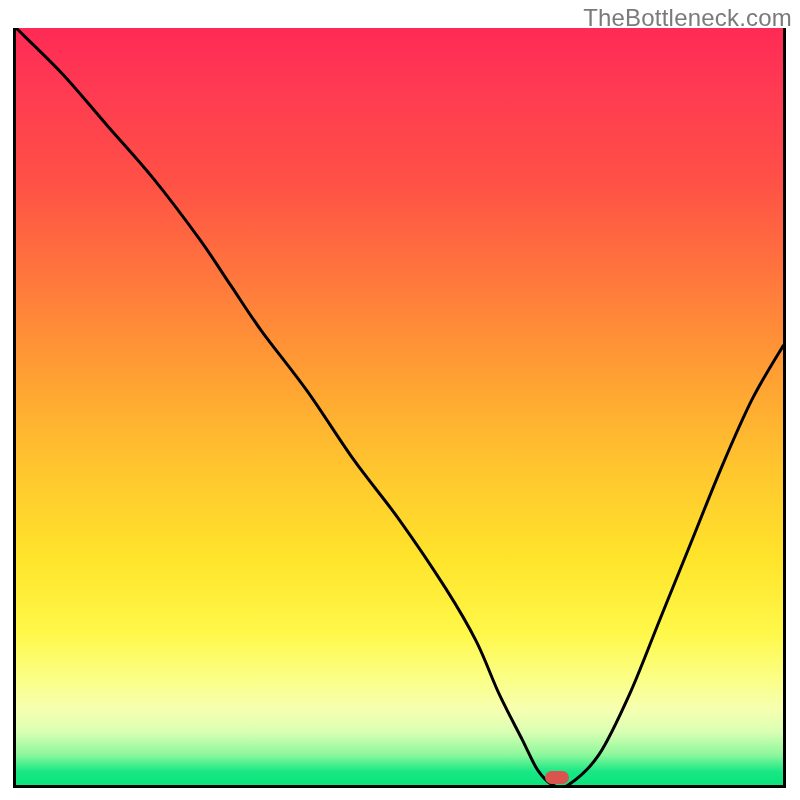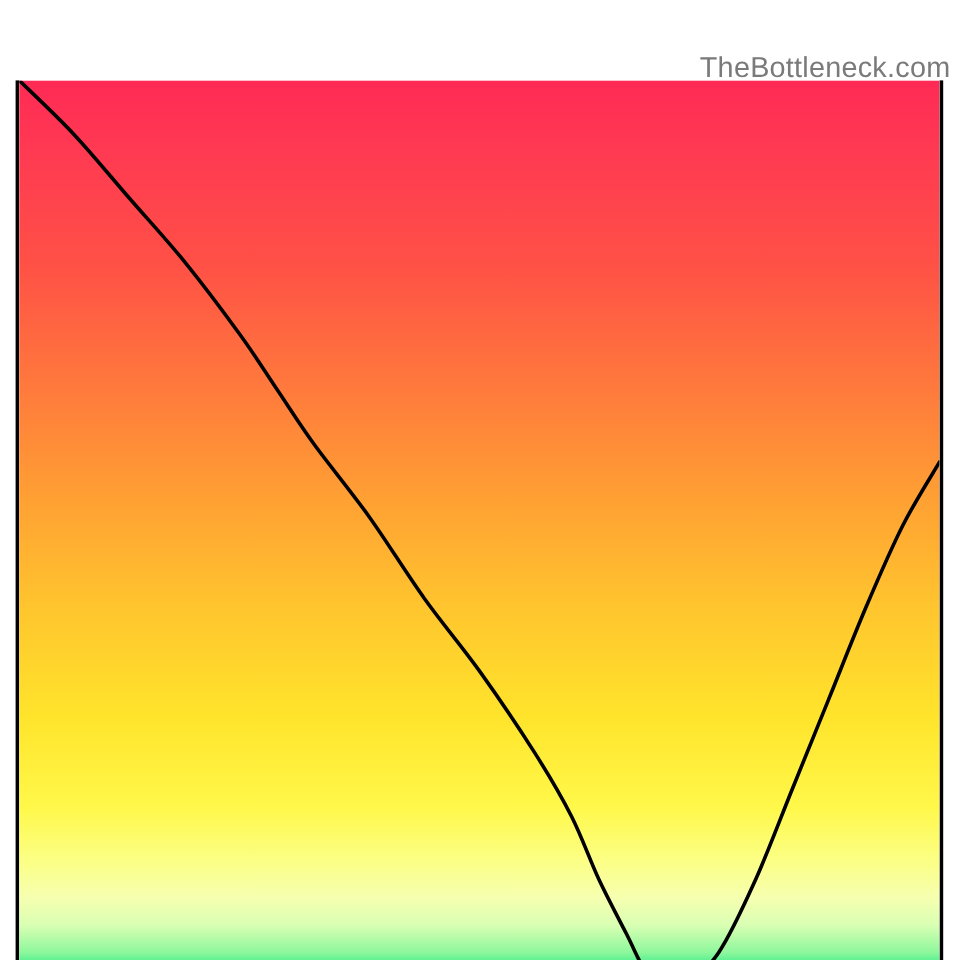--- a/index.html
+++ b/index.html
@@ -8,21 +8,20 @@
     width: 800px;
     height: 800px;
     background: #ffffff;
     font-family: Arial, Helvetica, sans-serif;
     overflow: hidden;
   }
   .stage {
     position: relative;
     width: 800px;
     height: 624px;
-    margin-top: 39px;
   }
   .watermark {
     position: absolute;
     top: 4px;
     right: 8px;
     font-size: 24px;
     font-weight: 500;
     color: #7a7a7a;
     letter-spacing: 0.2px;
     z-index: 30;

